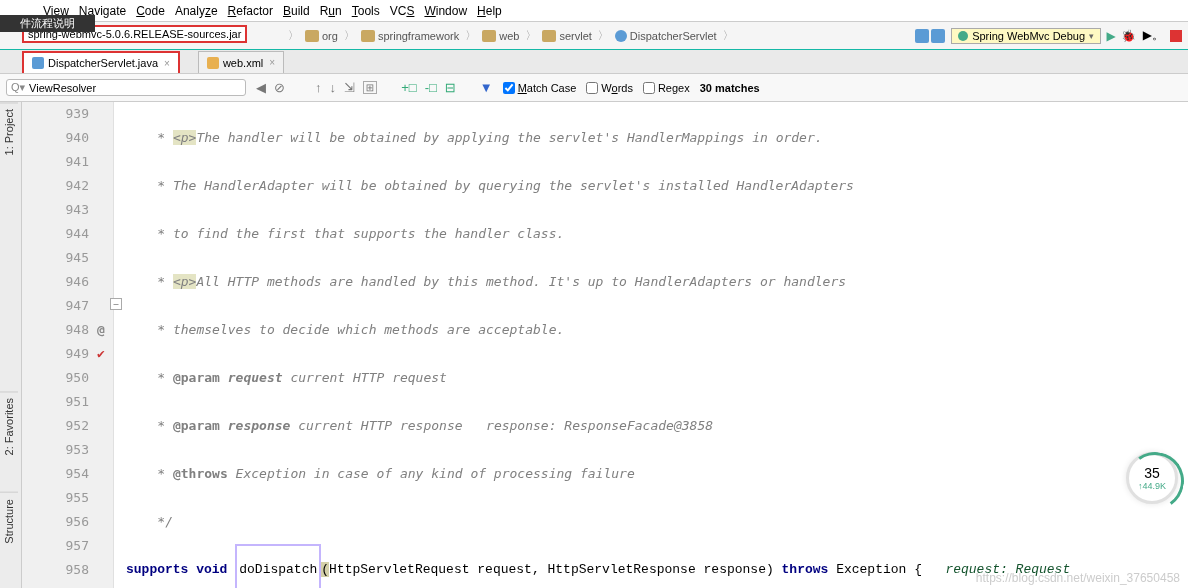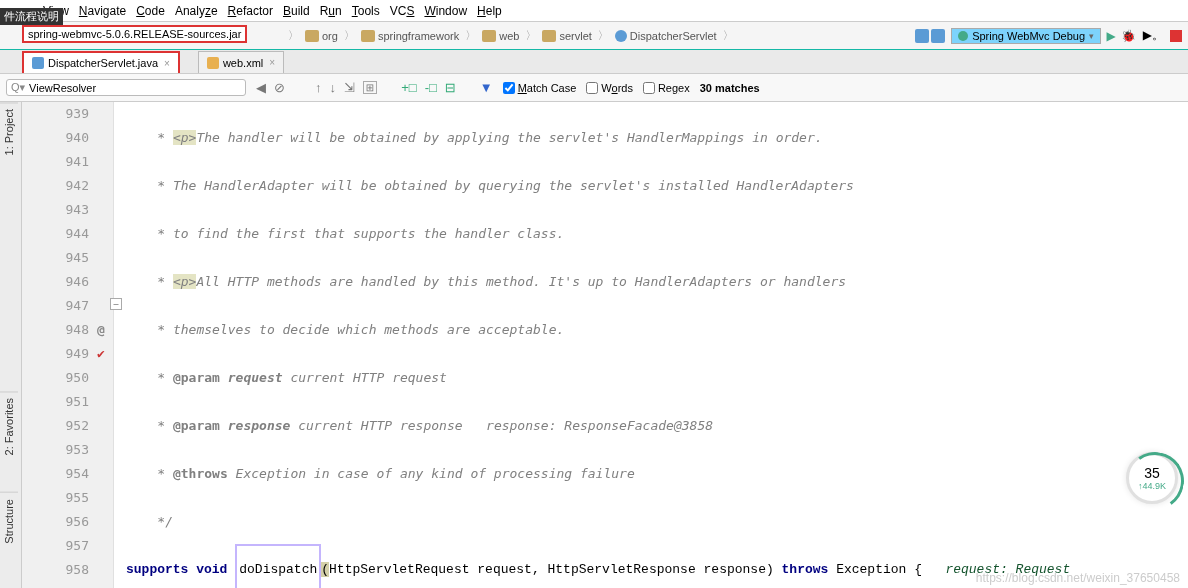--- a/index.html
+++ b/index.html
@@ -1,31 +1,31 @@
 <!DOCTYPE html>
 <html><head>
 <meta charset="utf-8">
 <style>
 * { margin:0; padding:0; box-sizing:border-box; }
 body { font-family:"Segoe UI",Arial,sans-serif; font-size:12px; background:#fff; color:#000; width:1188px; height:588px; overflow:hidden; position:relative; }
-.overlay-label { position:absolute; top:8px; left:0; background:#333; color:#fff; padding:1px 4px; font-size:11px; z-index:1000; }
+.overlay-label { position:absolute; top:15px; left:0; background:#333; color:#fff; padding:1px 20px; font-size:11px; z-index:1000; }
 .menubar { height:22px; display:flex; align-items:center; padding-left:38px; font-size:12px; color:#000; border-bottom:1px solid #ccc; }
 .menubar span { padding:0 5px; cursor:pointer; }
 .menubar span u { text-decoration:underline; }
 .breadcrumb-row { height:28px; display:flex; align-items:center; border-bottom:1px solid #14b8a6; background:#f5f5f5; padding:0 6px; position:relative; }
 .jar-label { position:absolute; left:22px; top:3px; font-size:11px; color:#000; border:2px solid #d33; padding:1px 4px; background:#fff; }
 .bc-items { display:flex; align-items:center; margin-left:280px; font-size:11px; color:#555; }
 .bc-item { display:flex; align-items:center; padding:0 4px; }
 .bc-icon { width:14px; height:12px; background:#c9a862; border-radius:2px; margin-right:3px; }
 .bc-icon.cls { background:#5b9bd5; border-radius:50%; width:12px; height:12px; }
 .bc-sep { color:#999; margin:0 2px; }
 .right-tools { margin-left:auto; display:flex; align-items:center; gap:6px; }
 .nav-icons { display:flex; gap:2px; }
 .nav-icons span { width:14px; height:14px; background:#5b9bd5; border-radius:2px; }
-.run-config { border:1px solid #aaa; padding:1px 6px; font-size:11px; display:flex; align-items:center; gap:4px; background:#7dd3fc; }
+.run-config { border:1px solid #aaa; padding:1px 6px; font-size:11px; display:flex; align-items:center; gap:4px; background:#fef9c3; }
 .run-config .chevron { font-size:9px; color:#666; }
 .run-dot { width:10px;height:10px;border-radius:50%;background:#4a8; }
 .run-play { color:#4a8; }
 .run-bug { color:#4a8; }
 .red-sq { width:12px;height:12px;background:#d33; }
 .tabs-row { height:24px; display:flex; align-items:flex-end; border-bottom:1px solid #ccc; background:#eaeaea; padding-left:22px; }
 .tab { height:22px; display:flex; align-items:center; padding:0 8px; font-size:11px; background:#f0f0f0; border:1px solid #bbb; border-bottom:none; margin-right:18px; position:relative; }
 .tab.active { background:#fff; border:2px solid #d33; border-bottom:none; }
 .tab .close { margin-left:6px; color:#999; font-size:10px; }
 .file-icon { width:12px;height:12px; margin-right:4px; border-radius:2px; }

